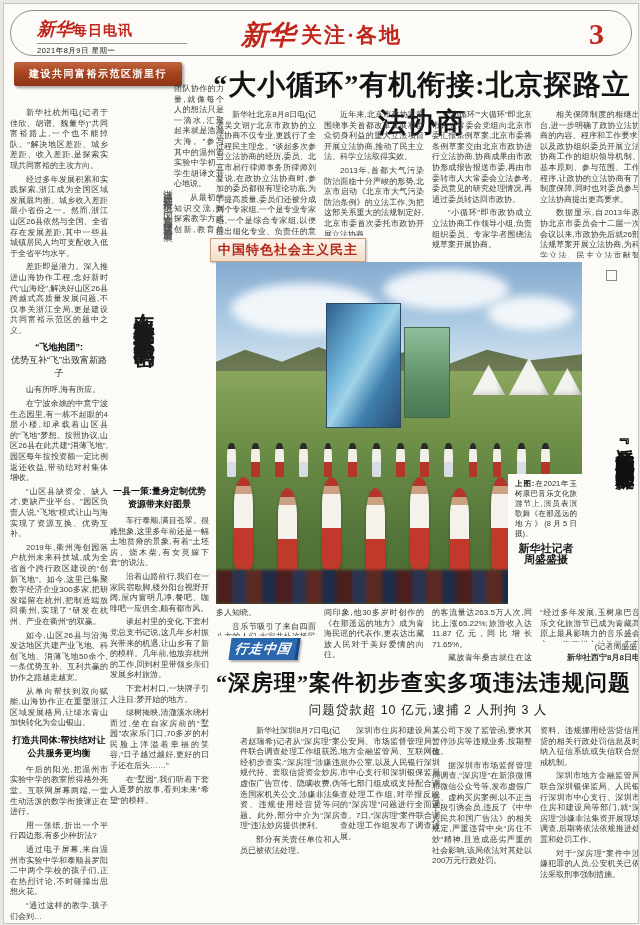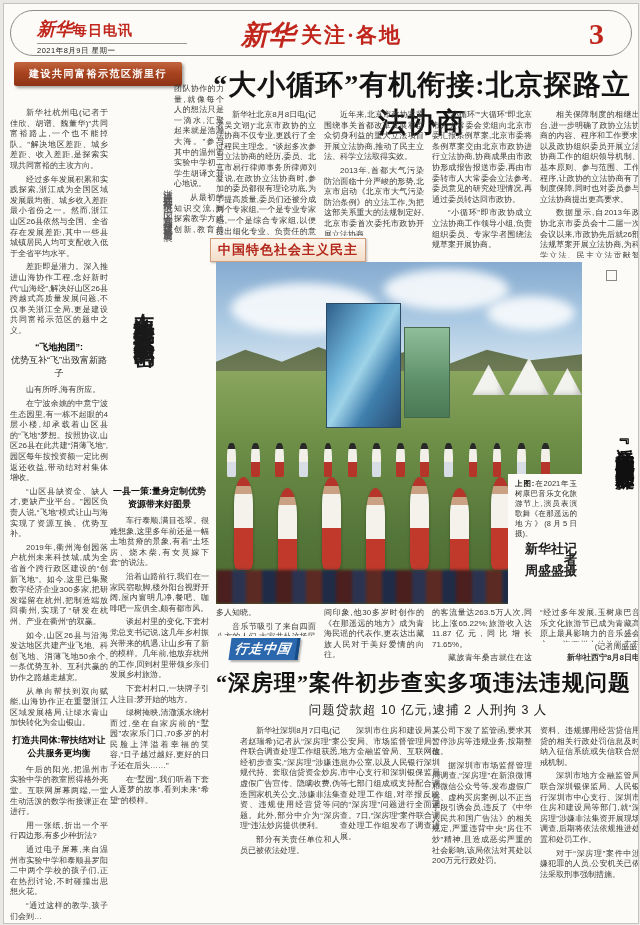--- a/index.html
+++ b/index.html
@@ -67,21 +67,21 @@
              background:linear-gradient(120deg,#2e5f8a 0%,#6fb3d8 35%,#9fd3e8 50%,#3f7fae 70%,#2a4f74 100%);
              border:1px solid #2c4a66;}
   .board{position:absolute;left:51.5%;top:19%;width:12%;height:26%;
          background:linear-gradient(180deg,#8fbf9a 0%,#5d8f68 60%,#4a7a55 100%);border:1px solid #44694d;}
   .yurt{position:absolute;background:#f2f2ee;clip-path:polygon(50% 0,100% 100%,0 100%);box-shadow:inset -4px 0 6px rgba(100,100,100,.4);}
   .audience{position:absolute;left:0;top:90%;width:100%;height:10%;filter:blur(1.5px);
             background:repeating-linear-gradient(90deg,#4a1f1e 0 16px,#2c3350 16px 30px,#5c2a22 30px 46px,#1f2b47 46px 60px);}
   .cap-box{position:absolute;right:0;bottom:0;width:74px;height:130px;background:#fcfbf8;padding:5px 5px 3px 7px;box-sizing:border-box;margin-left:36px;}
   .cap-box .cap{font-size:7.5px;line-height:10px;color:#333;text-align:justify;margin:0;}
   .cap-box .cap b{color:#111;}
-  .cap-credit{font-size:13px;font-weight:bold;color:#222;text-align:right;margin-top:4px;line-height:11px;}
+  .cap-credit{font-size:11px;font-weight:bold;color:#222;text-align:center;margin-top:4px;line-height:11px;}
   
   .orna{left:602px;top:266px;width:9px;height:9px;border:1.5px solid #888;}
   .vheadR{left:586px;top:280px;width:48px;height:322px;writing-mode:vertical-rl;
           font-size:19px;font-weight:bold;letter-spacing:1.5px;color:#111;text-align:center;
           font-family:"Liberation Serif","DejaVu Serif",serif;}
   
   .fc1{left:212px;top:604px;width:100px;height:28px;}
   .fc2{left:320px;top:604px;width:100px;height:56px;}
   .fc3{left:428px;top:604px;width:100px;height:56px;}
   .fc4{left:536px;top:604px;width:100px;height:34px;}

